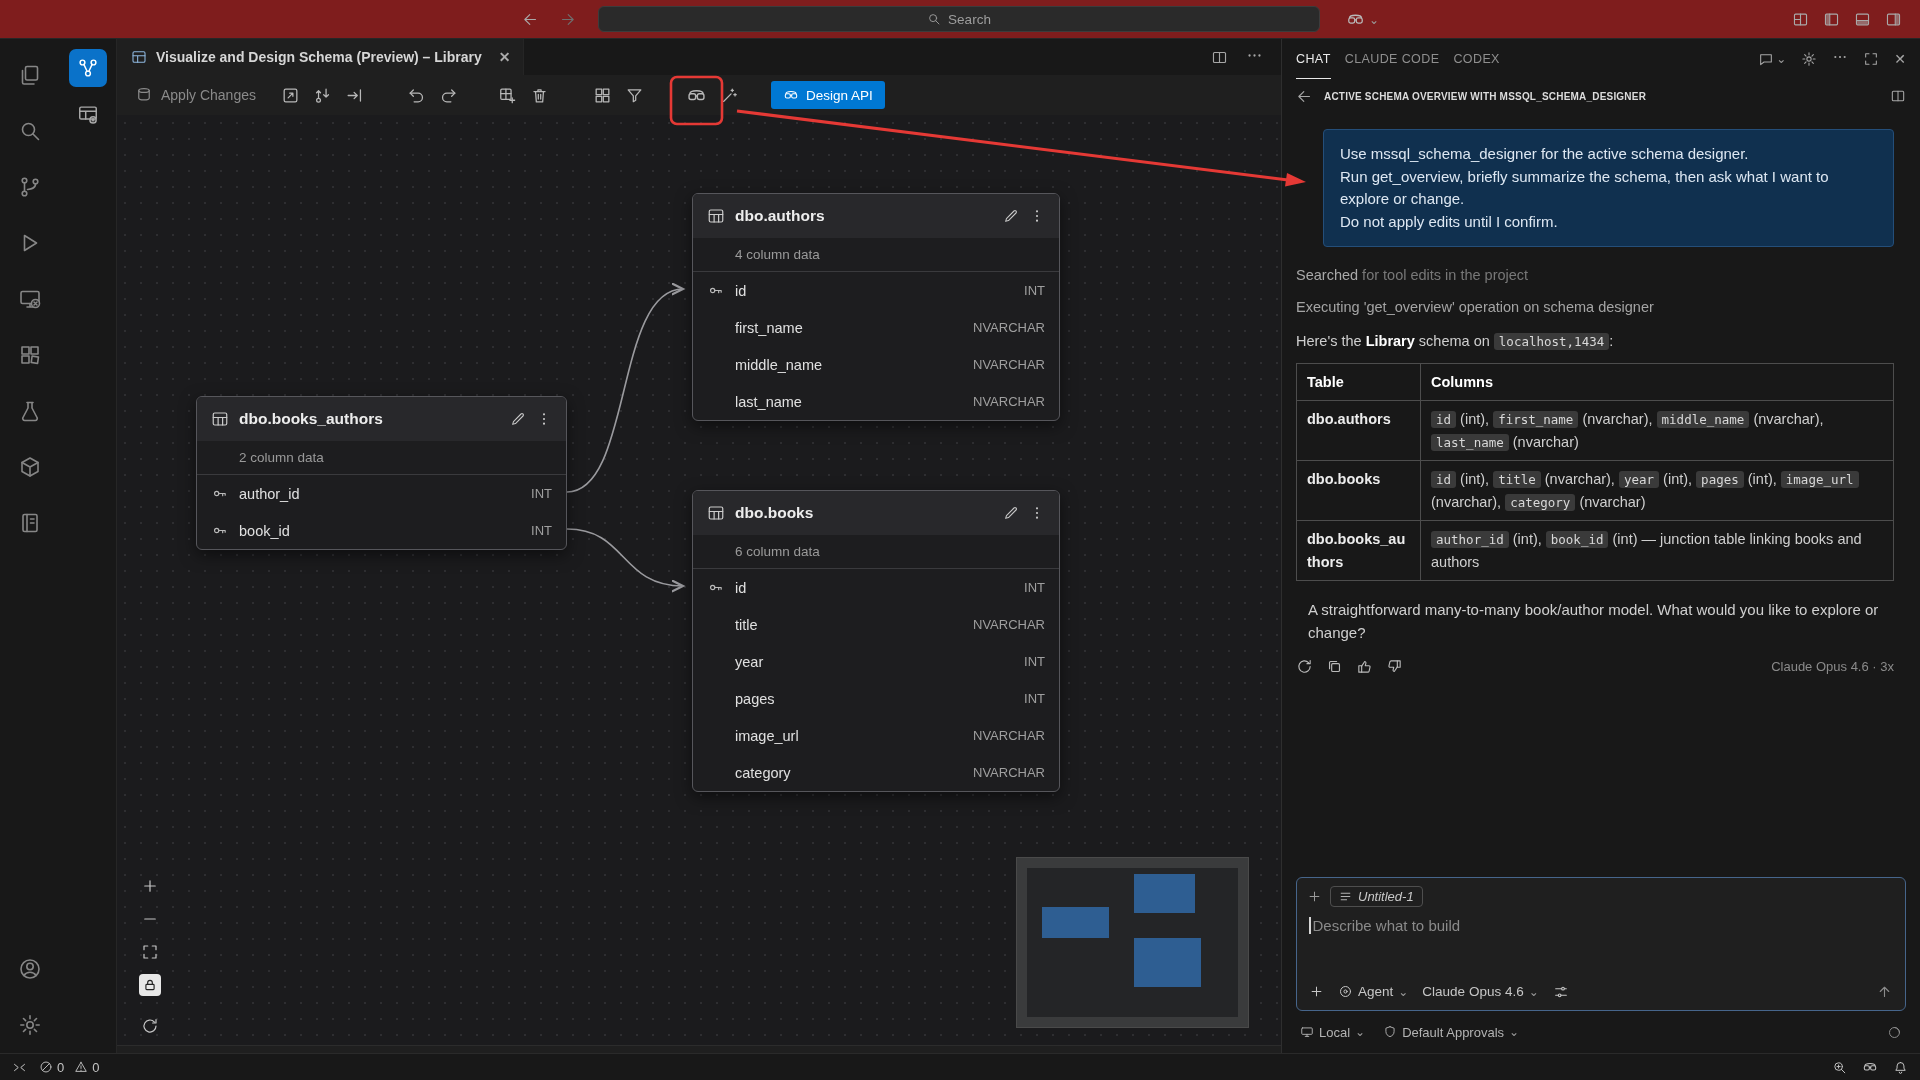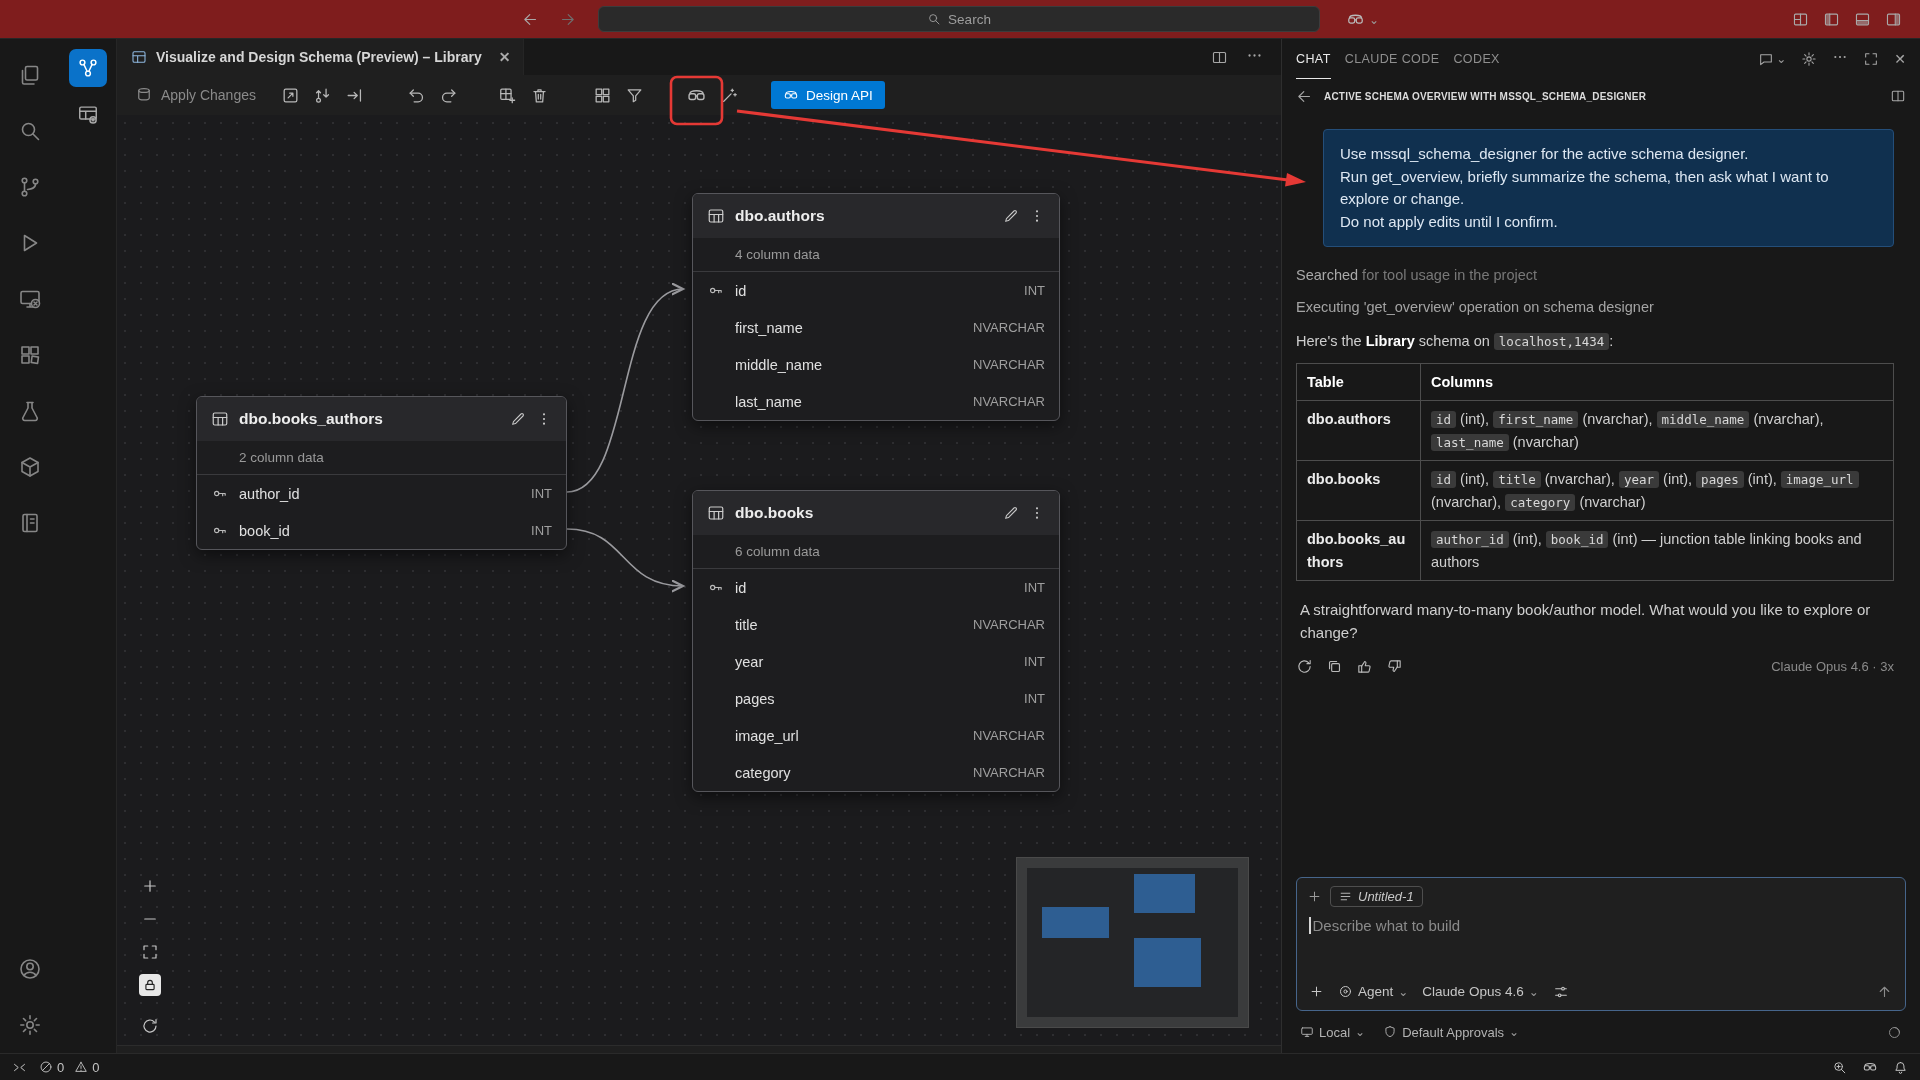--- a/index.html
+++ b/index.html
@@ -101,21 +101,21 @@
   .line.intro{color:#cfcfcf;margin-top:18px;}
   .line.intro b{color:#fff;}
   .chip{font-family:"DejaVu Sans Mono",monospace;font-size:12.5px;background:#3a3a3a;color:#d8d8d8;
     padding:1px 5px;border-radius:3px;}
   .sum-table{margin:14px 12px 0 0;border-collapse:collapse;width:calc(100% - 12px);}
   .sum-table th,.sum-table td{border:1px solid #4d4d4d;padding:7px 10px;text-align:left;vertical-align:top;
     font-size:14.5px;line-height:1.55;}
   .sum-table th{color:#fff;font-weight:bold;}
   .sum-table td.tname{font-weight:bold;color:#ececec;width:124px;overflow-wrap:anywhere;}
   .sum-table td.tcols{color:#cfcfcf;}
-  .closing{margin:18px 12px 0 4px;color:#cfcfcf;line-height:1.5;}
+  .closing{margin:18px 12px 0 12px;color:#cfcfcf;line-height:1.5;}
   .action-row{margin:14px 12px 0 0;display:flex;align-items:center;gap:13px;color:#b9b9b9;}
   .action-row .meta{margin-left:auto;color:#8a8a8a;font-size:13px;}
   .ar-btn{display:flex;cursor:pointer;}
   .spacer{flex:1;}
 
   .input-box{border:1px solid #46658b;border-radius:6px;background:#1f1f1f;display:flex;flex-direction:column;min-height:134px;margin-right:0;text-align:right;}
   .ib-row1{display:flex;align-items:center;gap:8px;padding:8px 10px 0;color:#9a9a9a;}
   .ctx-chip{display:flex;align-items:center;gap:6px;border:1px solid #4e4e4e;border-radius:4px;padding:2px 8px;
     font-size:13px;color:#c8c8c8;font-style:italic;}
   .ib-row2{flex:1;display:flex;align-items:flex-start;padding:10px 12px 4px;color:#8a8a8a;font-size:15px;}
@@ -662,21 +662,21 @@
       </div>
 
       <div class="chat-body">
         <div class="user-msg">
             <div>Use mssql_schema_designer for the active schema designer.</div>
             <div>Run get_overview, briefly summarize the schema, then ask what I want to explore or change.</div>
             <div>Do not apply edits until I confirm.</div>
           </div>
 
         <div class="line searched">
-          <span class="lbl">Searched</span><span class="rest"> for tool usage in the project</span>
+          <span class="lbl">Searched</span><span class="rest"> for tool edits in the project</span>
         </div>
         <div class="line exec" style="margin-top:16px">Executing 'get_overview' operation on schema designer</div>
 
         <div class="line intro">
           <span>Here's the </span><b>Library</b><span> schema on </span><code class="chip">localhost,1434</code><span>:</span>
         </div>
 
         <table class="sum-table">
           <thead>
               <tr>

